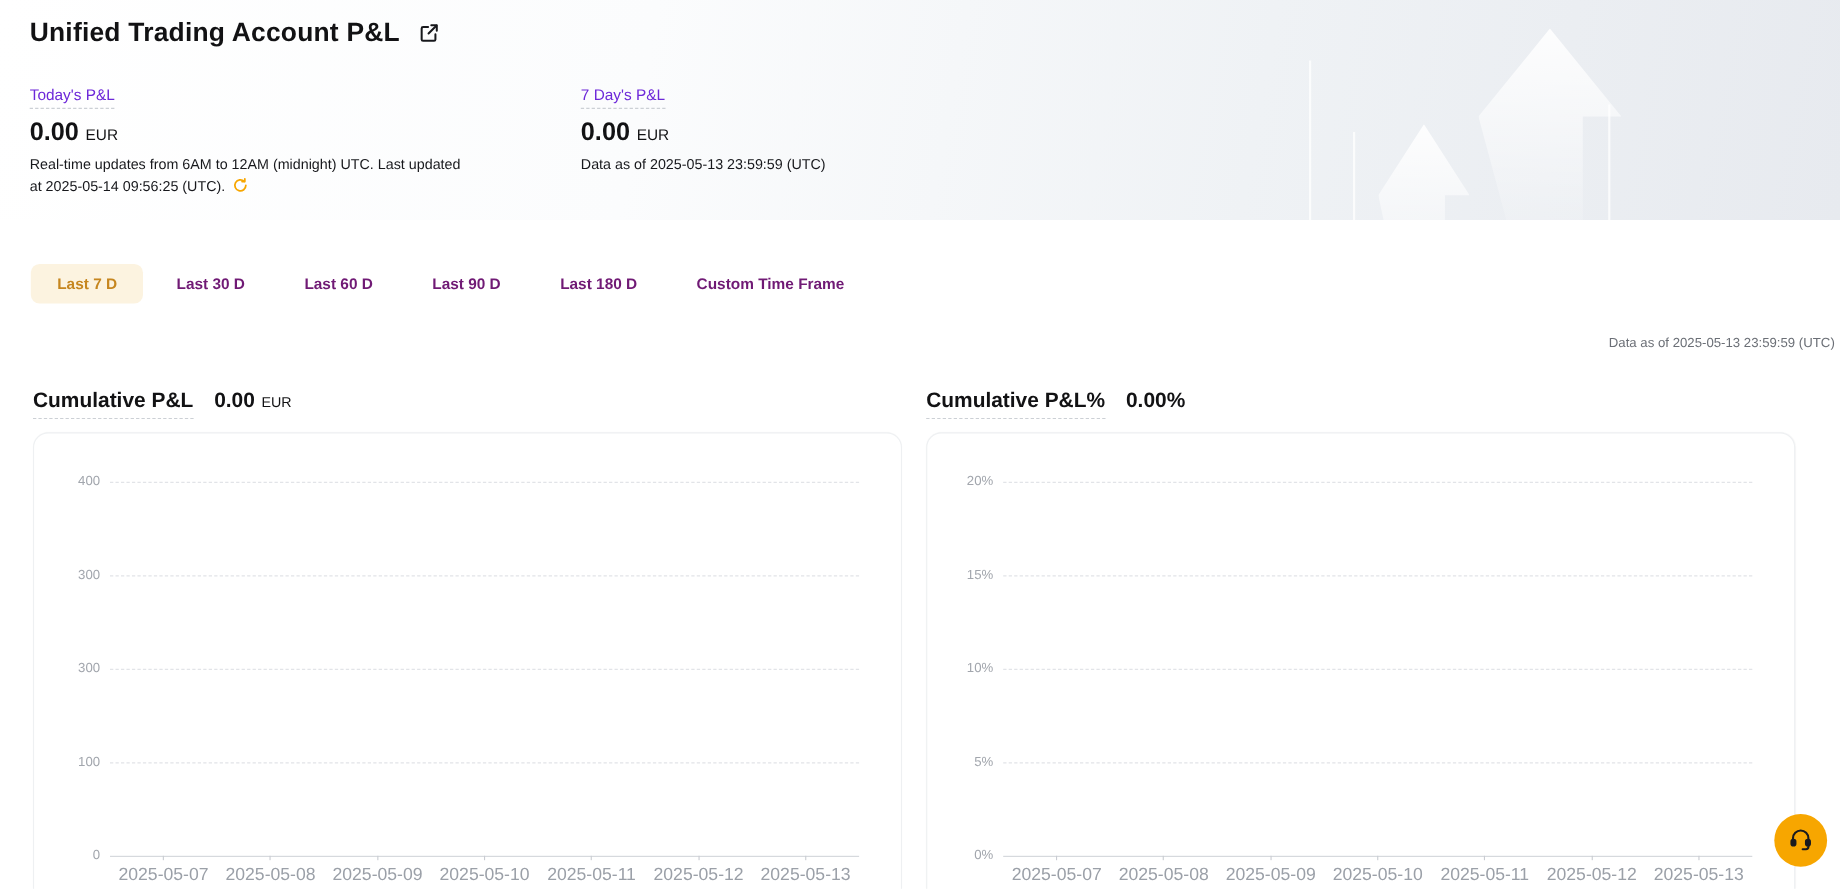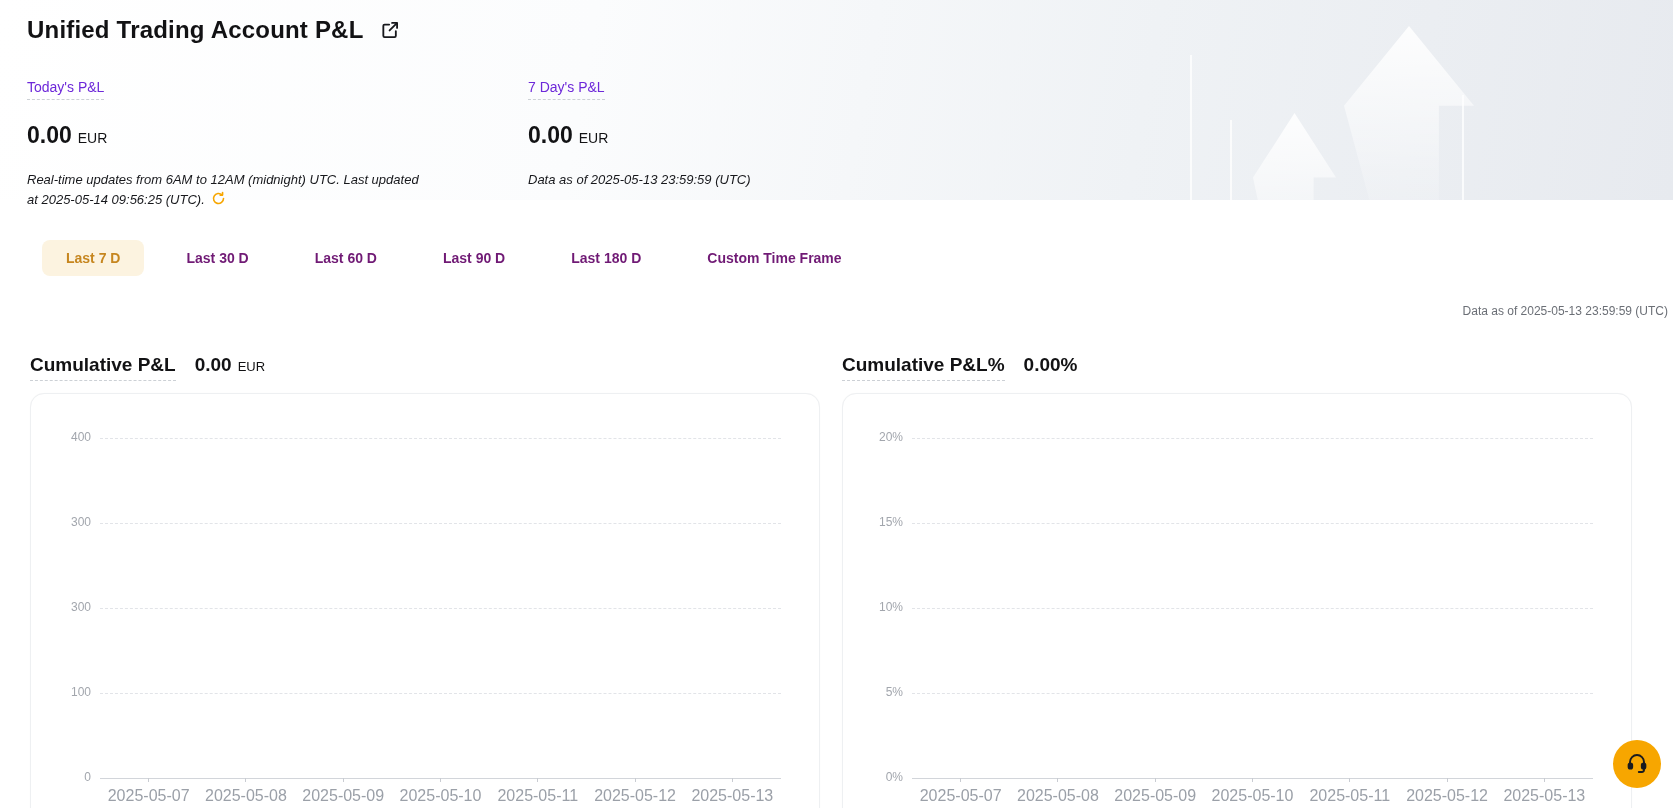--- a/index.html
+++ b/index.html
@@ -20,27 +20,27 @@
   .page-title { position:absolute; left:27px; top:16px; font-size:24px; font-weight:bold;
                 letter-spacing:.2px; display:flex; align-items:center; gap:16px; }
   .ext-icon svg { display:block; }
 
   
   .stat { position:absolute; top:78px; }
   .stat.today { left:27px; }
   .stat.seven { left:528px; }
   .stat-label { display:inline-block; font-size:14px; color:#6d28d9; padding-bottom:4px;
                 border-bottom:1px dashed #ccd0d5; }
-  .stat-value { margin-top:22px; font-size:23px; font-weight:bold; }
+  .stat-value { margin-top:7px; font-size:23px; font-weight:bold; }
   .stat-cur { font-size:14px; font-weight:normal; margin-left:6px; }
-  .stat-note { margin-top:21px; max-width:404px; font-size:13px; line-height:20px; color:#17181c;font-style:italic; }
+  .stat-note { margin-top:7px; max-width:404px; font-size:13px; line-height:20px; color:#17181c; }
   .refresh-icon { display:inline-block; vertical-align:-2px; margin-left:3px; cursor:pointer; }
 
   
-  .tabs { position:absolute; left:42px; top:240px; display:flex; align-items:center; gap:18px;justify-content:space-between; }
+  .tabs { position:absolute; left:28px; top:240px; display:flex; align-items:center; gap:6px;justify-content:space-between; }
   .tab { border:none; background:transparent; font-family:inherit; font-size:14px; font-weight:bold;
          color:#701a75; height:36px; padding:0 24px; border-radius:8px; cursor:pointer; }
   .tab.selected { background:#fcf3e0; color:#c6861f; }
 
   
   .data-asof { position:absolute; top:304px; right:5px; font-size:12px; color:#6b6f76; }
 
   
   .charts { position:absolute; left:30px; top:354px; width:1602px; display:flex; gap:22px; }
   .chart-col { flex:1; min-width:0; }

